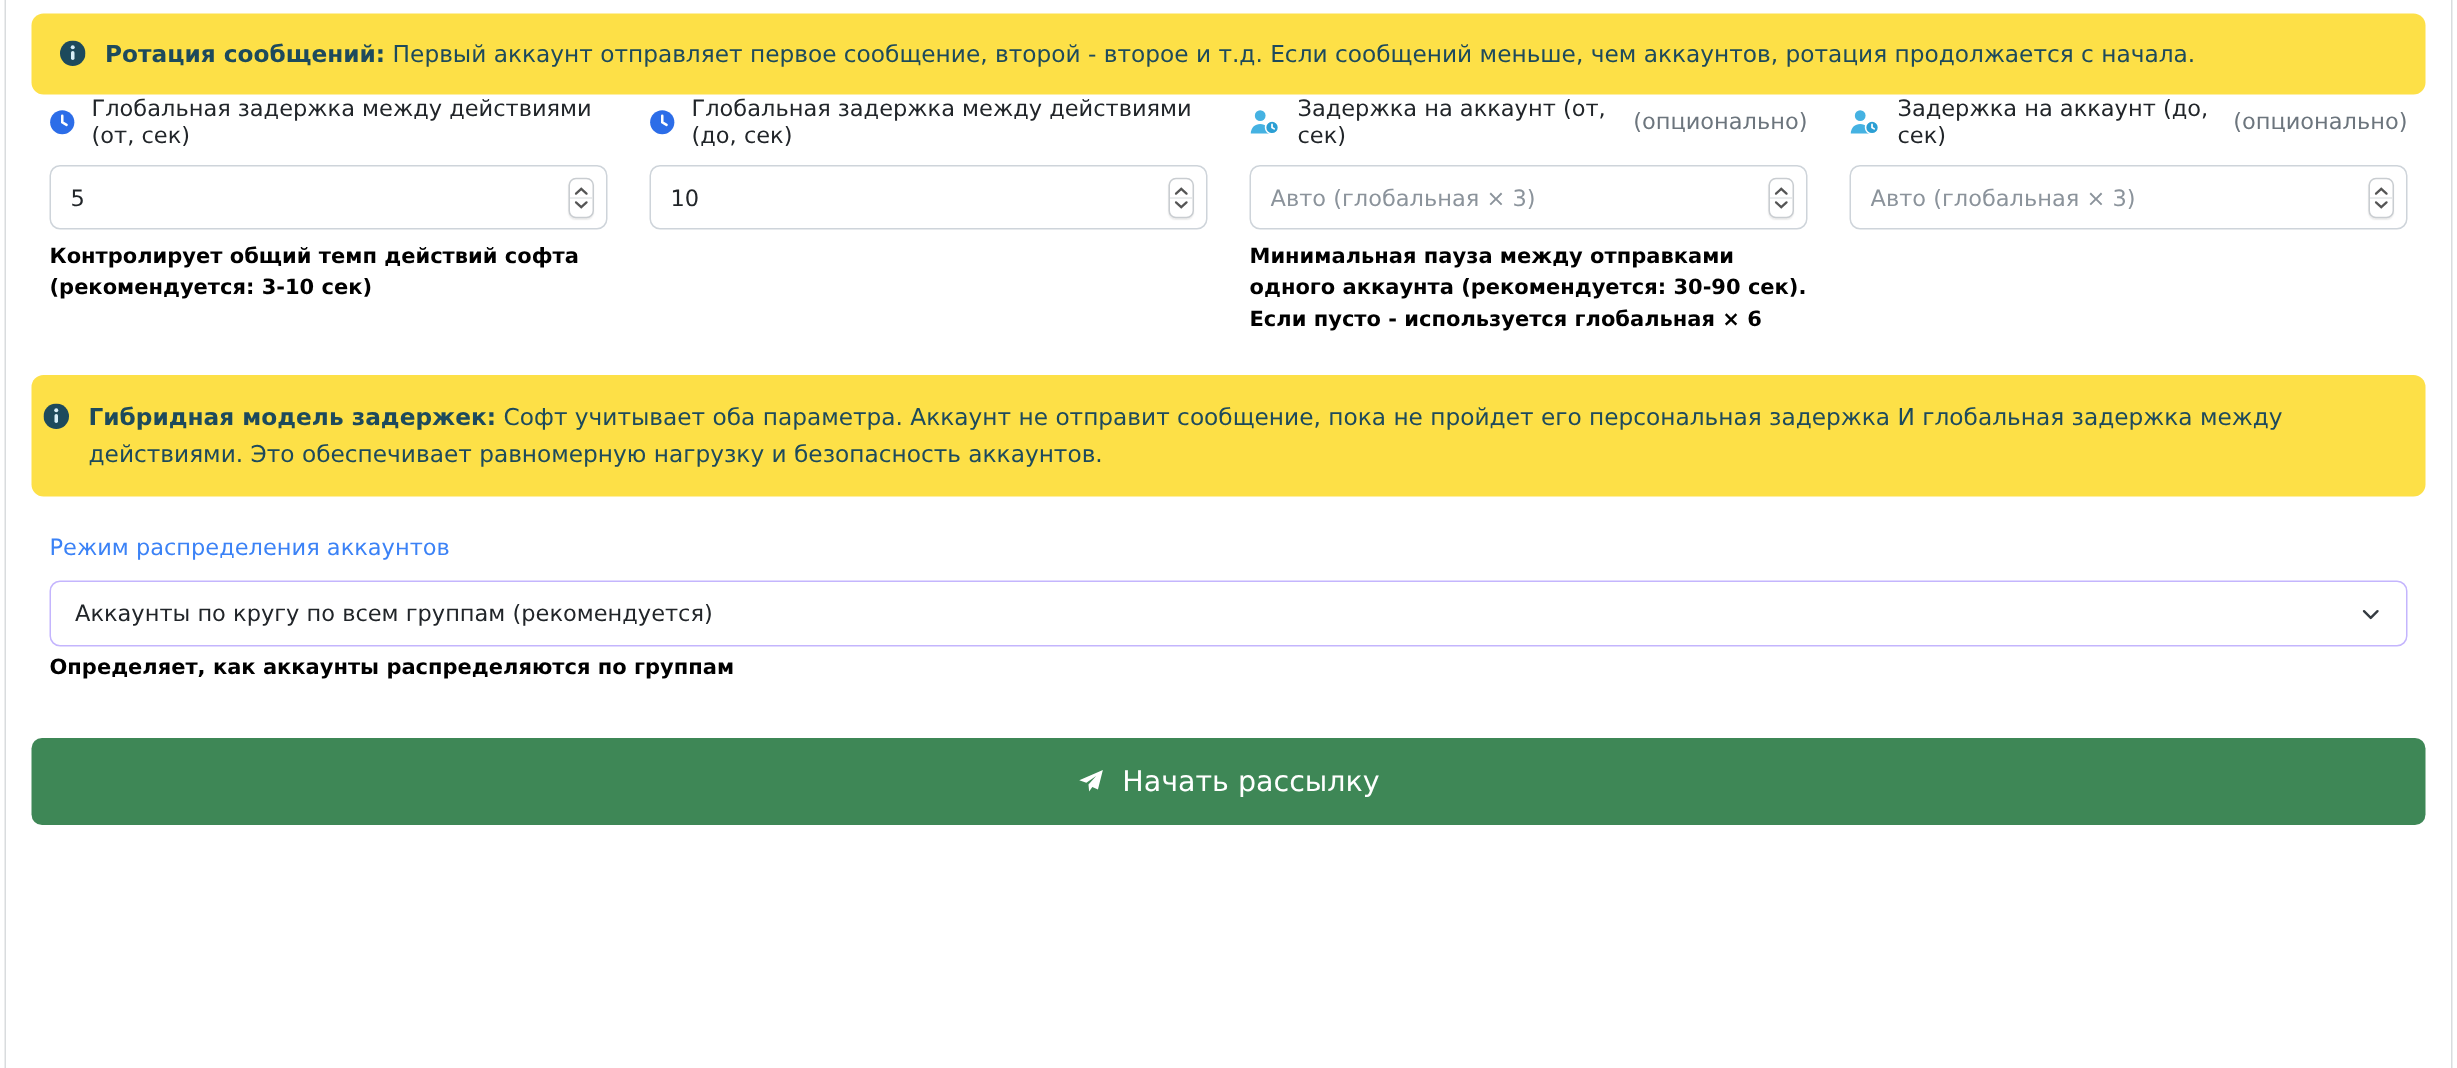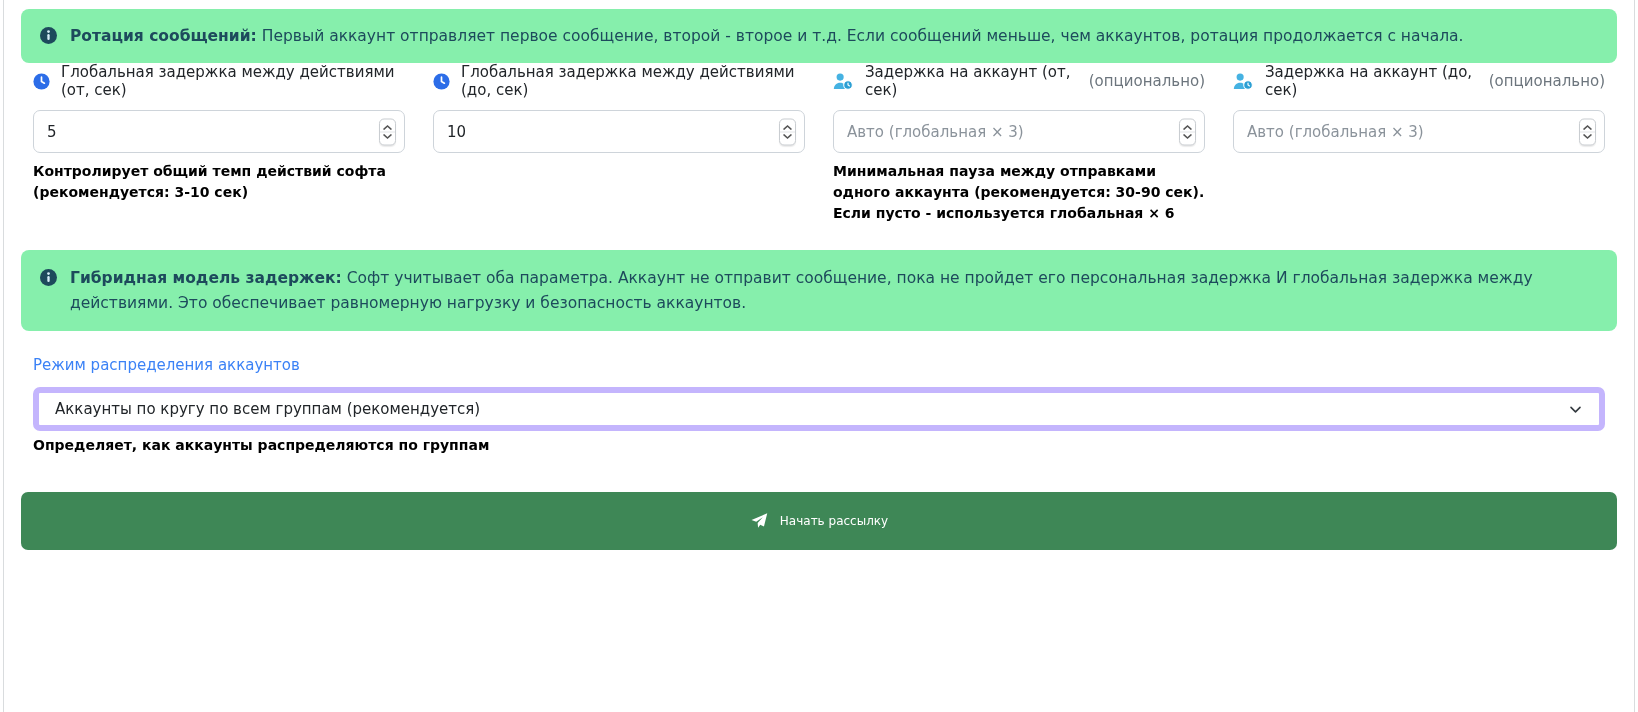--- a/index.html
+++ b/index.html
@@ -11,21 +11,21 @@
   }
   .frame {
     height: 712px;
     margin: 0 3px;
     border-left: 1px solid #d9dcde;
     border-right: 1px solid #d9dcde;
     padding: 9px 17px 0;
   }
   
   .alert {
-    background: #86efac;
+    background: #fde047;
     color: #1d4a5c;
     border-radius: 8px;
     padding: 15px 19px;
     font-size: 15.5px;
     line-height: 1.58;
     display: flex;
     align-items: flex-start;
     gap: 13px;
   }
   .alert .icon-wrap { flex: 0 0 auto; padding-top: 3px; }
@@ -90,53 +90,53 @@
   }
   .stepper .divider { width: 100%; height: 1px; background: #e4e6e8; margin: 1px 0; }
   .helper {
     margin-top: 8px;
     font-size: 14px;
     line-height: 1.5;
     color: #000000;
     font-weight: bold;
   }
   .helper.narrow { max-width: 660px; }
-  .alert-hybrid { margin-top: 26px; padding: 16px 19px; }
+  .alert-hybrid { margin-top: 26px; padding: 16px 8px; }
   
   .dist-label {
     margin: 25px 12px 13px;
     font-size: 15px;
     color: #3b82f6;
   }
   .select-box {
     margin: 0 12px;
     height: 44px;
     background: #fff;
-    border: 6px solid #c4b5fd;
+    border: 1px solid #c4b5fd;
     border-radius: 7px;
     display: flex;
     align-items: center;
     justify-content: space-between;
     padding: 0 16px;
     font-size: 15px;
     color: #212529;
     cursor: pointer;
   }
   .dist-helper { margin: 4px 12px 0; }
   
   .start-btn {
     margin-top: 36px;
     width: 100%;
     height: 58px;
     background: #3e8756;
     border: none;
     border-radius: 7px;
     color: #ffffff;
     font-family: "DejaVu Sans", sans-serif;
-    font-size: 12px;
+    font-size: 19px;
     display: flex;
     align-items: center;
     justify-content: center;
     gap: 12px;
     cursor: pointer;
   }
   svg { display: block; }
 </style>
 </head>
 <body>

